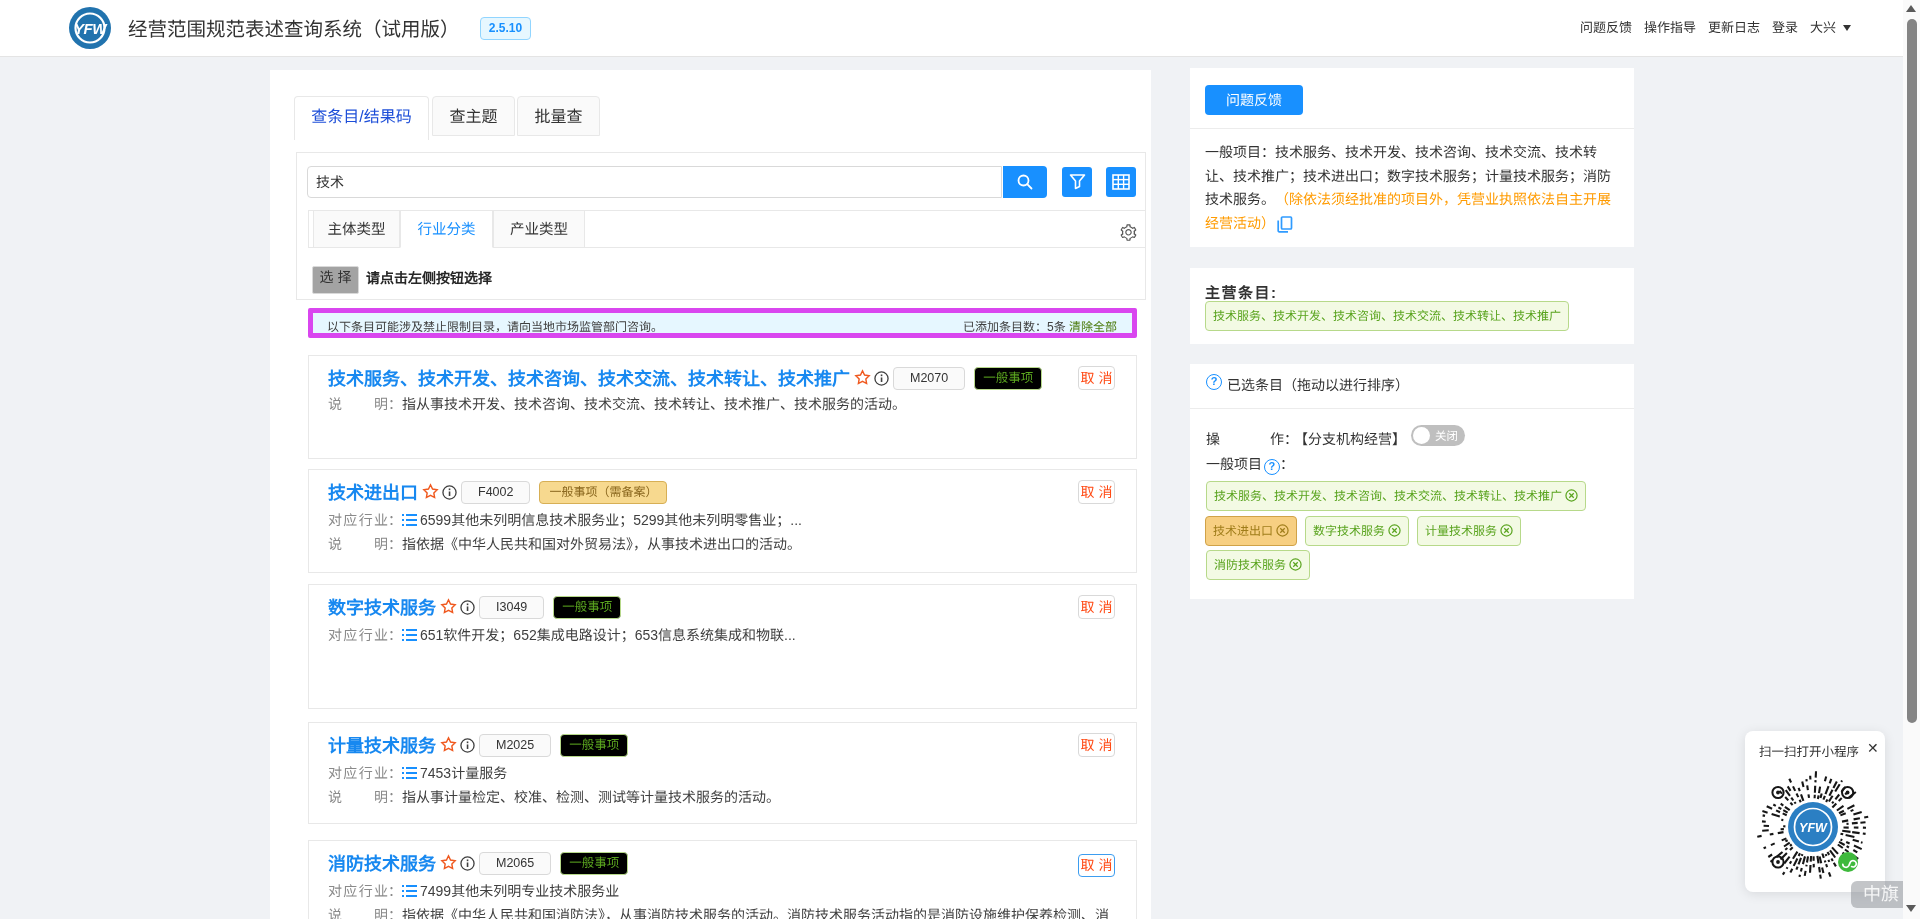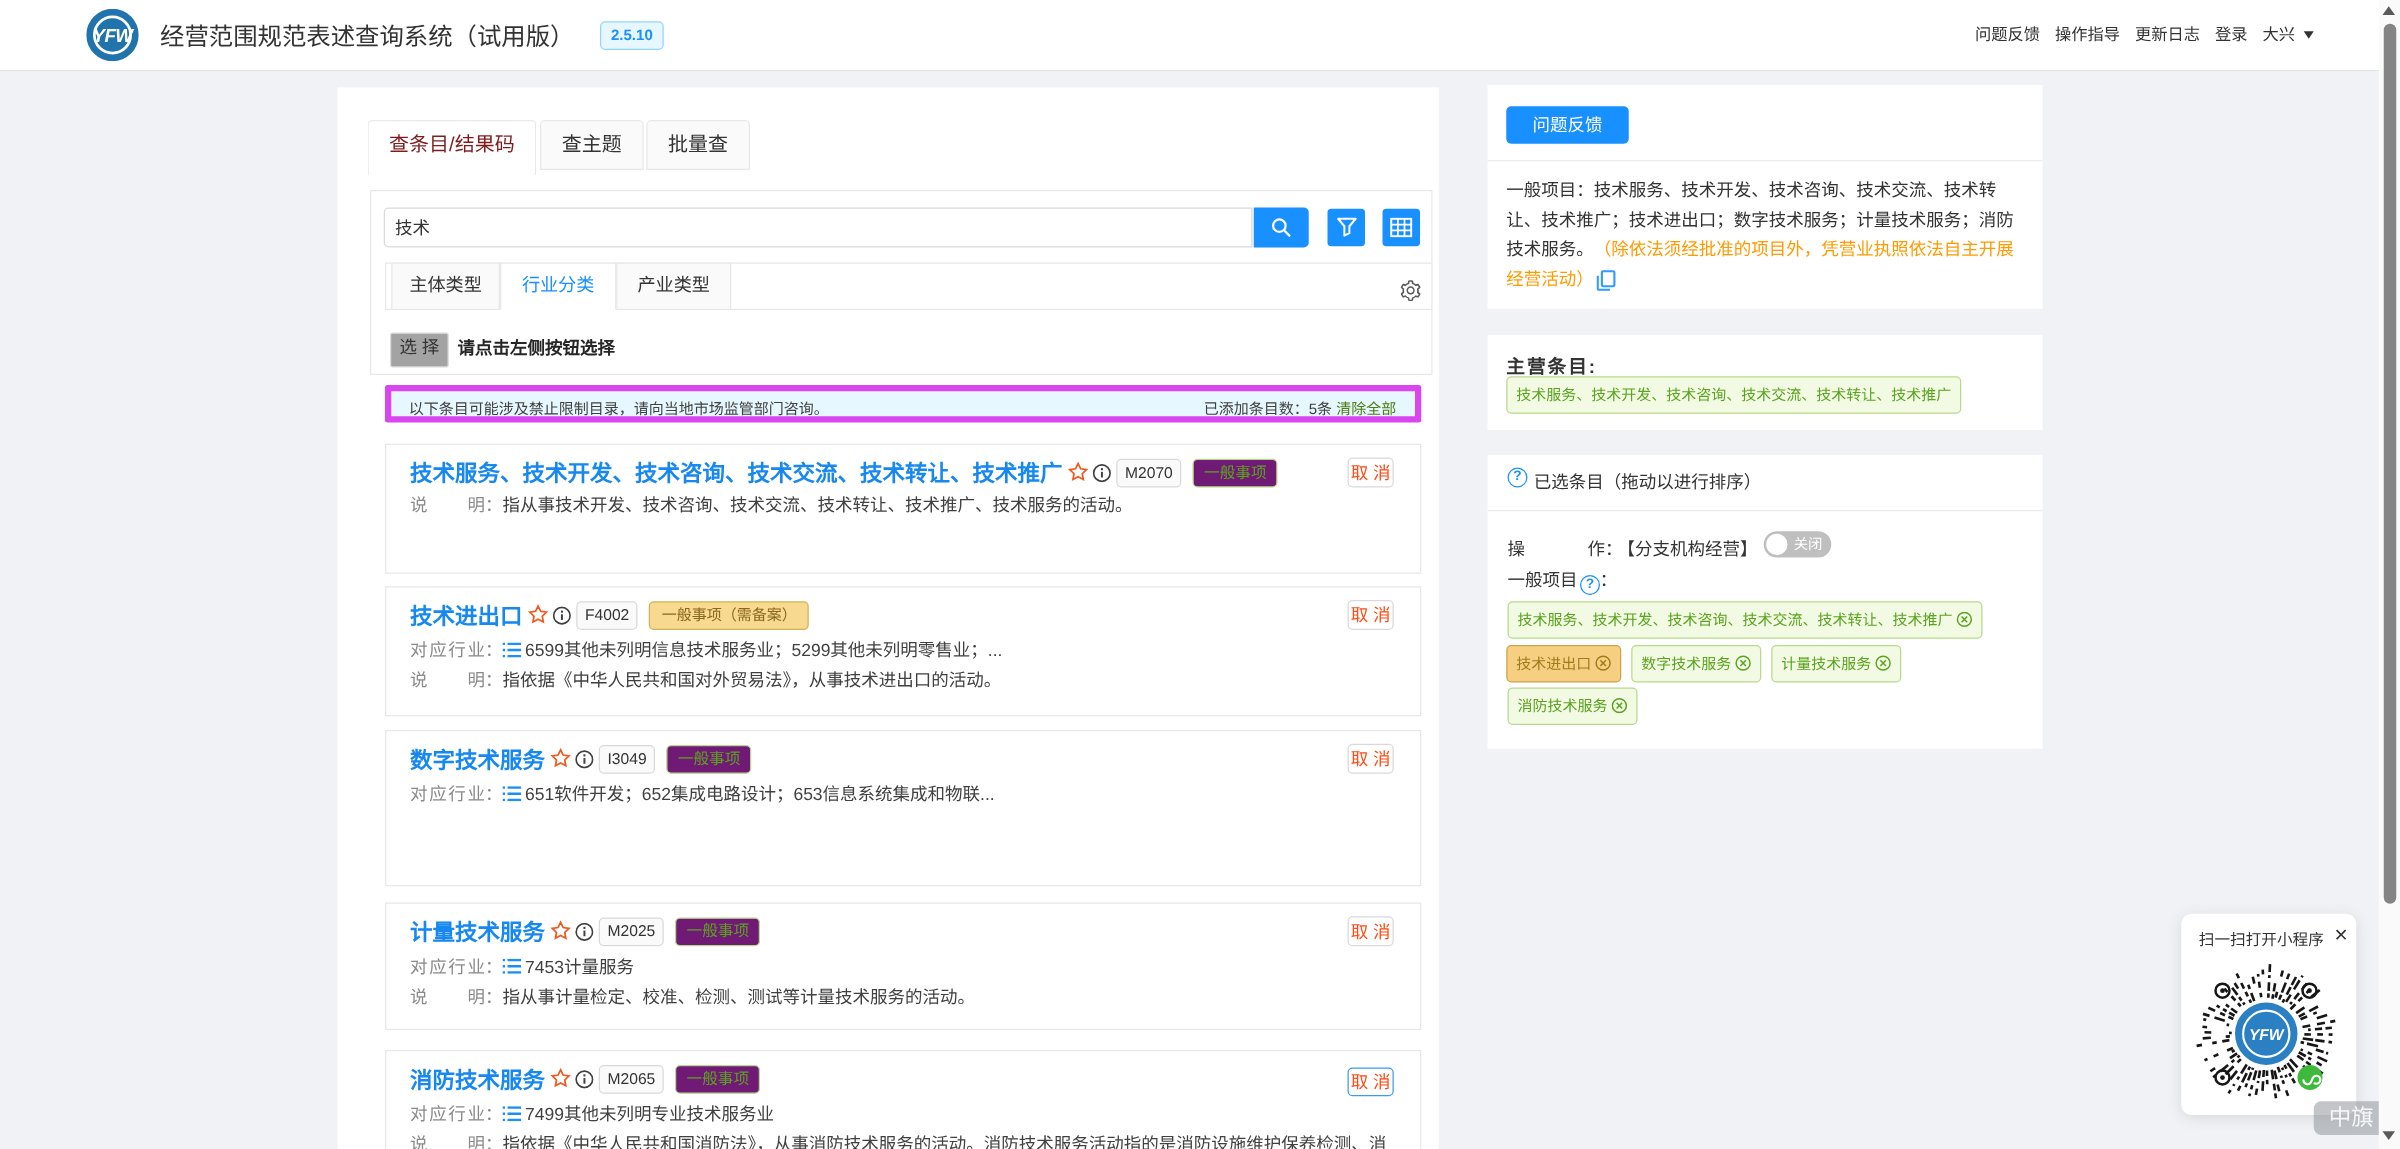--- a/index.html
+++ b/index.html
@@ -14,41 +14,41 @@
 .h-nav span { margin-right:12px; }
 .caret-down { display:inline-block; width:0; height:0; border-left:4.5px solid transparent; border-right:4.5px solid transparent; border-top:6px solid #333; vertical-align:1px; margin-left:7px; }
 
 .sb-track { position:absolute; left:1903px; top:0; width:17px; height:919px; background:#fafafa; z-index:60; }
 .sb-thumb { position:absolute; left:4px; top:19px; width:10px; height:704px; background:#848484; border-radius:5px; }
 .sb-up { position:absolute; left:3px; top:5px; width:0; height:0; border-left:5.5px solid transparent; border-right:5.5px solid transparent; border-bottom:7px solid #5a5a5a; }
 .sb-down { position:absolute; left:3px; top:905px; width:0; height:0; border-left:5.5px solid transparent; border-right:5.5px solid transparent; border-top:7px solid #5a5a5a; }
 
 .main-panel { position:absolute; left:270px; top:70px; width:881px; height:849px; background:#fff; }
 .tab { position:absolute; top:26px; height:40px; line-height:39px; text-align:center; font-size:16px; border:1px solid #e8e8e8; background:#fafafa; color:#333; border-radius:4px 4px 0 0; }
-.tab.active { background:#fff; color:#7f1d1d; border-bottom:none; height:44px;text-align:center; }
+.tab.active { background:#fff; color:#1d4ed8; border-bottom:none; height:44px;text-align:center; }
 .content-box { position:absolute; left:26px; top:82px; width:850px; height:148px; border:1px solid #e8e8e8; }
 .search-input { position:absolute; left:37px; top:96px; width:695px; height:32px; border:1px solid #d9d9d9; border-radius:4px 0 0 4px; font-size:14px; line-height:30px; padding-left:8px; background:#fff; color:#333; }
 .sbtn { position:absolute; background:#1890ff; text-align:center; }
 .subtab-bar { position:absolute; left:38px; top:140px; width:838px; height:38px; border:1px solid #e8e8e8; background:#fff; }
 .subtab { position:absolute; top:-1px; height:38px; line-height:37px; text-align:center; font-size:14.5px; color:#333; background:#fafafa; border:1px solid #e8e8e8; }
 .subtab.active { background:#fff; color:#1890ff; border-bottom:1px solid #fff; }
 .btn-select { position:absolute; left:42px; top:196px; width:47px; height:28px; border:1px solid #d9d9d9; border-radius:2px; background:#a3a3a3; font-size:14px; text-align:center; line-height:21px; color:#333; }
 .select-tip { position:absolute; left:96px; top:197px; font-size:14px; font-weight:bold; line-height:23px; color:#262626; }
 .alert-bar { position:absolute; left:38px; top:238px; width:829px; height:30px; background:#e6f7ff; border:5px solid #d946ef; border-radius:2px; font-size:12px; line-height:28px; padding:0 15px 0 14px; color:#404040; }
 .alert-bar .rgt { float:right; font-size:12px; }
 .link-blue { color:#4d7c0f; }
 
 .rc { position:absolute; left:38px; width:829px; border:1px solid #e8e8e8; background:#fff; padding:10px 18px 0 19px; }
 .rc-title { color:#1788f0; font-size:18px; font-weight:bold; }
 .rc-trow { white-space:nowrap; line-height:27px; height:27px; }
 .rc-row { font-size:14px; color:#404040; line-height:23.5px; margin-top:0; }
 .rc-row .lbl { display:inline-block; width:60px; text-align:justify; text-align-last:justify; color:#8a8a8a; }
 .rc-row .lblc { color:#8a8a8a; }
-.badge-code { display:inline-block; border:1px solid #d9d9d9; border-radius:4px; background:#fafafa; height:23px; line-height:21px; padding:0 6px; font-size:12.5px; color:#333; margin-left:4px; vertical-align:3px; }
-.badge-green { display:inline-block; border:1px solid #b7d98a; border-radius:4px; background:#701a75; color:#5aa41f; height:23px; line-height:21px; padding:0 8px; font-size:12.5px; margin-left:9px; vertical-align:3px; }
+.badge-code { display:inline-block; border:1px solid #d9d9d9; border-radius:4px; background:#fafafa; height:23px; line-height:21px; padding:0 16px; font-size:12.5px; color:#333; margin-left:4px; vertical-align:3px; }
+.badge-green { display:inline-block; border:1px solid #b7d98a; border-radius:4px; background:#000000; color:#5aa41f; height:23px; line-height:21px; padding:0 8px; font-size:12.5px; margin-left:9px; vertical-align:3px; }
 .badge-yellow { display:inline-block; border:1px solid #d7af55; border-radius:4px; background:#f7d98f; color:#8a671e; height:23px; line-height:21px; padding:0 9px; font-size:12px; margin-left:9px; vertical-align:3px; }
 .btn-cancel { position:absolute; right:21px; top:10px; width:37px; height:24px; border:1px solid #d9d9d9; border-radius:4px; background:#fff; color:#ff4a14; font-size:14px; text-align:center; line-height:22px; }
 .btn-cancel.hov { border-color:#3d9df0; top:13px; height:23px; line-height:21px; }
 
 .rcard { position:absolute; left:1190px; width:444px; background:#fff; }
 .gen-btn { position:absolute; left:15px; top:17px; width:98px; height:30px; background:#1890ff; color:#fff; border-radius:4px; font-size:14px; text-align:center; line-height:30px; }
 .divider { position:absolute; left:0; width:100%; height:1px; background:#ececec; }
 .res-text { position:absolute; left:15px; top:73px; font-size:14px; line-height:23.5px; color:#333; white-space:nowrap; }
 .orange { color:#ff9b00; }
 .tagg { position:absolute; background:#f3fae4; border:1px solid #b7d98a; border-radius:4px; color:#5aa41f; font-size:12px; height:30px; line-height:28px; padding:0 7px; white-space:nowrap; }

